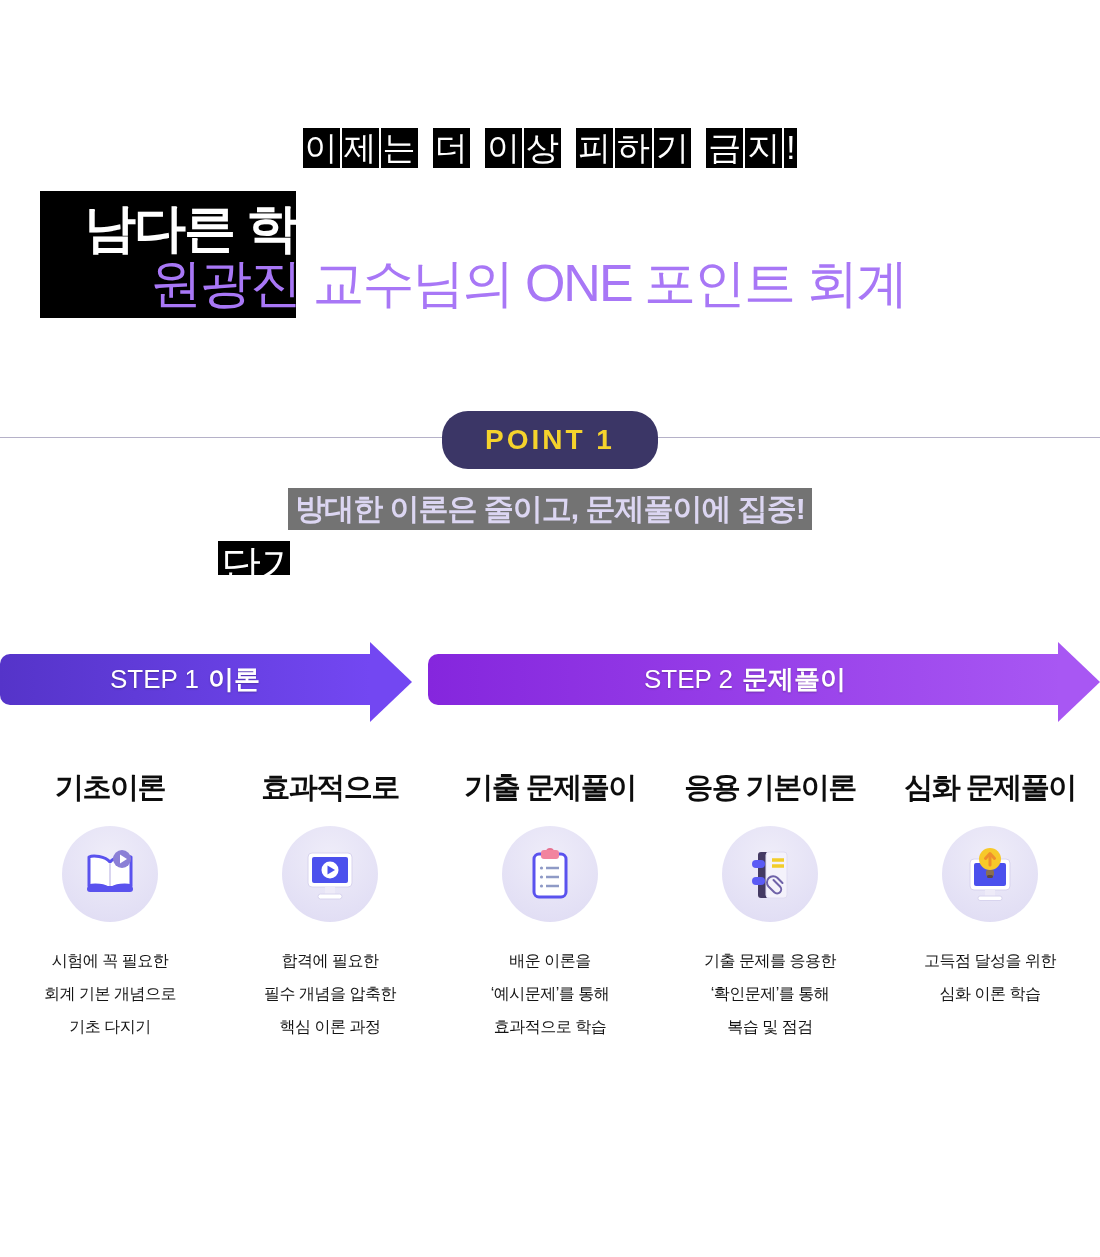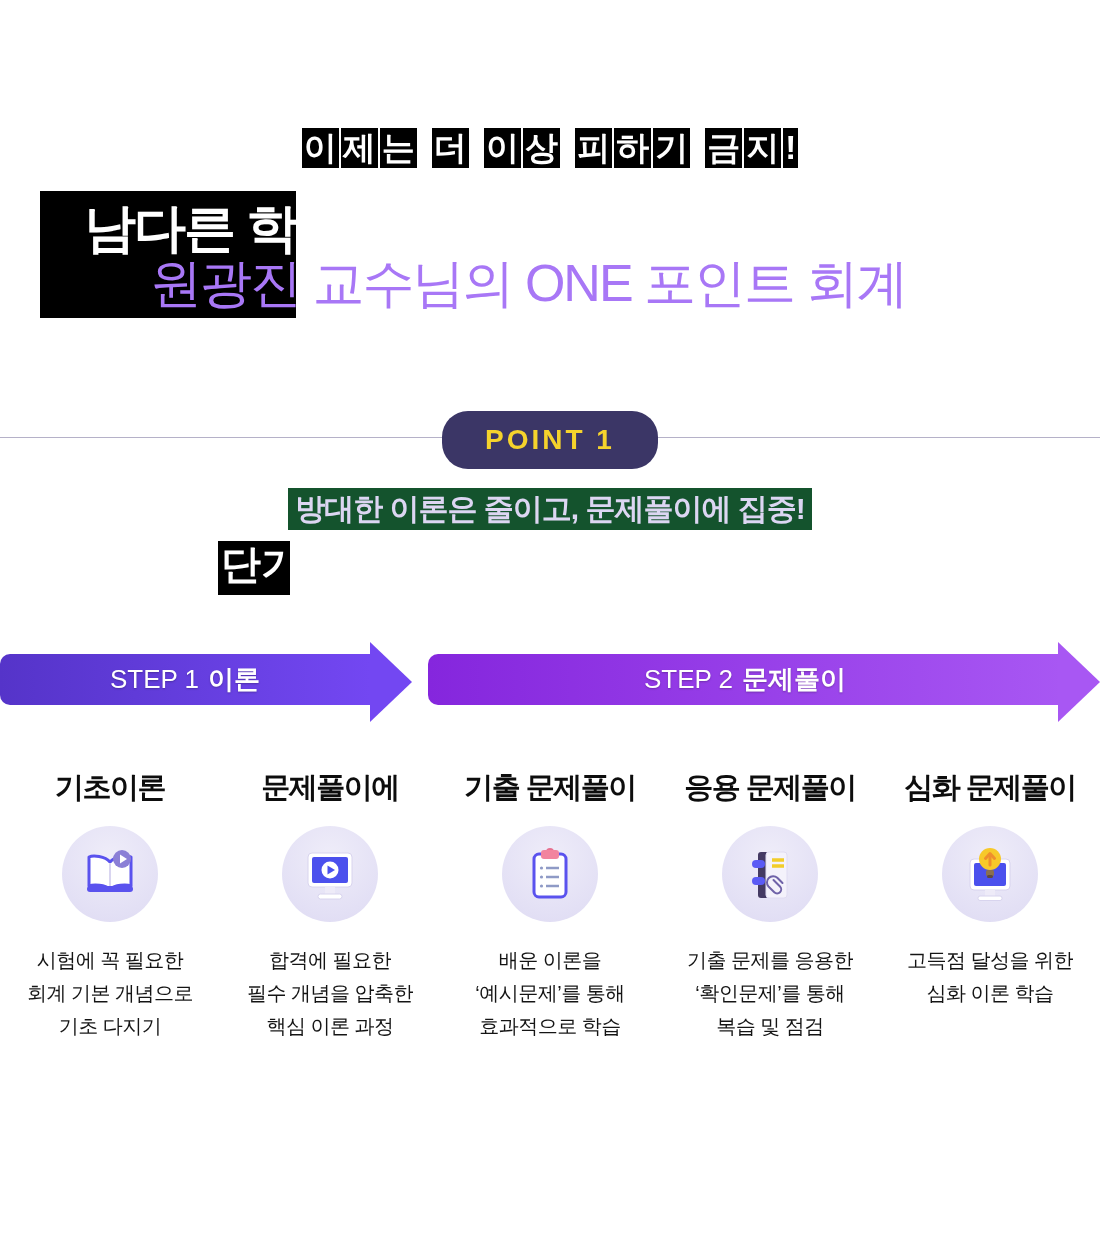--- a/index.html
+++ b/index.html
@@ -4,21 +4,21 @@
 <style>
   html,body{margin:0;padding:0;background:#fff;}
   .page{
     position:relative;width:1100px;height:1257px;margin:0;
     background:#ffffff;overflow:hidden;
     font-family:"Liberation Sans","DejaVu Sans",sans-serif;
   }
   
   .top-tagline{
     position:absolute;top:128px;left:0;width:100%;
-    text-align:center;font-weight:bold;font-size:33px;line-height:38px;
+    text-align:center;font-weight:normal;font-size:33px;line-height:38px;
     word-spacing:4px;
   }
   .hl-char{
     display:inline-block;background:#000;color:#fff;
     padding:1px 2px;margin:0 1px;
   }
   
   .hero-block{position:absolute;left:40px;top:191px;width:256px;height:127px;background:#000;}
   .hero-line1{
     position:absolute;left:44px;top:194px;color:#fff;
@@ -31,26 +31,26 @@
   
   .divider{position:absolute;left:0;top:437px;width:1100px;height:1px;background:#b5b1c8;}
   .point-badge{
     position:absolute;top:411px;left:50%;transform:translateX(-50%);
     width:216px;height:58px;border-radius:26px;background:#3b3666;
     color:#f5d32c;font-weight:bold;font-size:28px;letter-spacing:3px;
     display:flex;align-items:center;justify-content:center;
   }
   .tagline2-wrap{position:absolute;top:488px;left:0;width:100%;text-align:center;}
   .tagline2{
-    display:inline-block;background:#14532d;color:#dcd6f2;
+    display:inline-block;background:#737373;color:#dcd6f2;
     font-weight:bold;font-size:30px;line-height:34px;padding:4px 7px;letter-spacing:-1px;
   }
   .danki-box{
-    position:absolute;left:218px;top:541px;width:72px;height:54px;
-    background:#000;overflow:hidden;color:#fff;font-weight:bold;
+    position:absolute;left:218px;top:541px;width:72px;height:34px;
+    background:#000;overflow:hidden;color:#fff;font-weight:normal;
     font-size:40px;line-height:46px;padding-left:3px;white-space:nowrap;
     box-sizing:border-box;
   }
   
   .arrow-body{
     position:absolute;height:51px;top:654px;
     display:flex;align-items:center;justify-content:center;
     color:#fff;font-size:26px;white-space:nowrap;
     border-radius:10px 0 0 10px;
     text-shadow:0 1px 2px rgba(0,0,0,.25);
@@ -68,21 +68,21 @@
   .col-title{
     font-size:29px;font-weight:800;color:#0d0d0d;
     letter-spacing:-1.5px;line-height:34px;white-space:nowrap;
   }
   .icon-circle{
     width:96px;height:96px;border-radius:50%;margin:22px auto 0;
     background:radial-gradient(circle at 50% 32%,#efedf9 0%,#e3e0f5 70%,#dedaf2 100%);
     display:flex;align-items:center;justify-content:center;
   }
   .col-desc{
-    margin-top:22px;font-size:20px;line-height:33px;color:#141414;
+    margin-top:22px;font-size:16px;line-height:33px;color:#141414;
     white-space:pre-line;letter-spacing:-0.5px;
   }
 </style>
 </head>
 <body>
 
 <div class="page">
 
   <div class="top-tagline"><span class="hl-char">이</span><span class="hl-char">제</span><span class="hl-char">는</span> <span class="hl-char">더</span> <span class="hl-char">이</span><span class="hl-char">상</span> <span class="hl-char">피</span><span class="hl-char">하</span><span class="hl-char">기</span> <span class="hl-char">금</span><span class="hl-char">지</span><span class="hl-char">!</span></div>
 
@@ -121,21 +121,21 @@
         <circle cx="42" cy="15" r="9" fill="#8b7fd6"></circle>
         <path d="M40 10.5 L47 15 L40 19.5 Z" fill="#ffffff"></path>
       </svg>
     </div>
     <div class="col-desc">시험에 꼭 필요한
 회계 기본 개념으로
 기초 다지기</div>
   </div>
 
   <div class="col" style="left:220px;">
-    <div class="col-title">문제풀이에</div>
+    <div class="col-title">효과적으로</div>
     <div class="icon-circle">
       <svg width="60" height="60" viewBox="0 0 60 60">
         <rect x="8" y="9" width="44" height="34" rx="4" fill="#ffffff" stroke="#d8d4ee" stroke-width="1"></rect>
         <rect x="12" y="13" width="36" height="26" rx="2" fill="#4b50ed"></rect>
         <circle cx="30" cy="26" r="8.5" fill="#ffffff"></circle>
         <path d="M27.5 21.5 L35 26 L27.5 30.5 Z" fill="#4b50ed"></path>
         <rect x="25" y="43" width="10" height="7" fill="#eeebf8"></rect>
         <rect x="18" y="50" width="24" height="5" rx="2.5" fill="#ffffff" stroke="#d8d4ee" stroke-width="1"></rect>
       </svg>
     </div>
@@ -158,21 +158,21 @@
         <circle cx="21.5" cy="42" r="1.6" fill="#8f9ac6"></circle>
         <line x1="26" y1="42" x2="39" y2="42" stroke="#8f9ac6" stroke-width="2.5"></line>
       </svg>
     </div>
     <div class="col-desc">배운 이론을
 ‘예시문제’를 통해
 효과적으로 학습</div>
   </div>
 
   <div class="col" style="left:660px;">
-    <div class="col-title">응용 문제풀이</div>
+    <div class="col-title">응용 기본이론</div>
     <div class="icon-circle">
       <svg width="60" height="60" viewBox="0 0 60 60">
         <rect x="18" y="8" width="11" height="46" rx="3" fill="#443a63"></rect>
         <rect x="26" y="8" width="21" height="46" rx="3" fill="#f4f2fb" stroke="#e0dcf2" stroke-width="1"></rect>
         <rect x="12" y="16" width="13" height="8" rx="4" fill="#5b5bf5"></rect>
         <rect x="12" y="33" width="13" height="8" rx="4" fill="#5b5bf5"></rect>
         <line x1="32" y1="16" x2="44" y2="16" stroke="#f2cd2a" stroke-width="3.5"></line>
         <line x1="32" y1="22" x2="44" y2="22" stroke="#f2cd2a" stroke-width="3.5"></line>
         <path d="M33.5 36 L40 42.5 A4 4 0 0 1 34.3 48.2 L28.5 42.5 A6.2 6.2 0 0 1 37.3 33.8 L42.5 39" fill="none" stroke="#6f62a8" stroke-width="2" stroke-linecap="round"></path>
       </svg>

